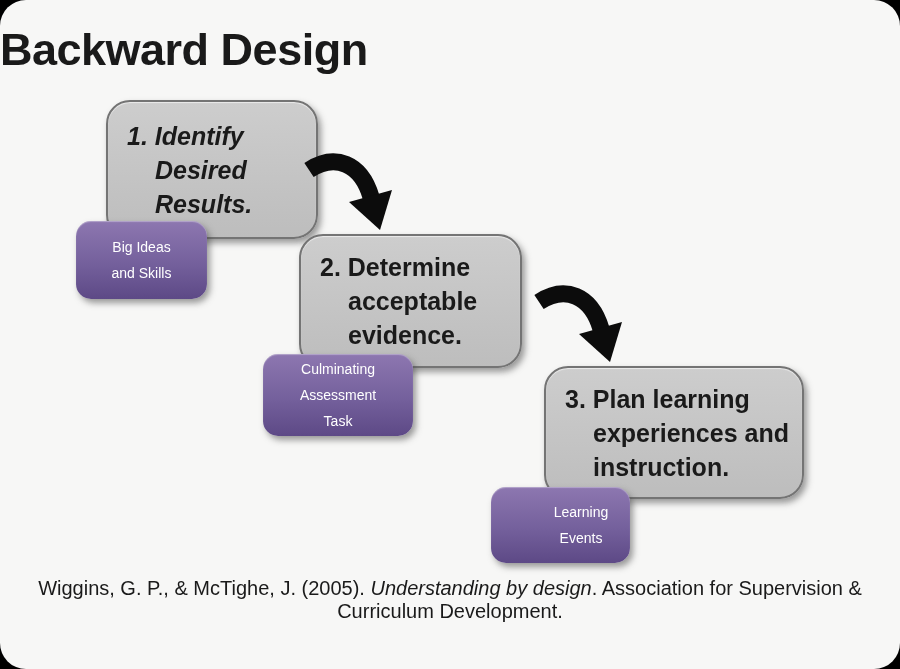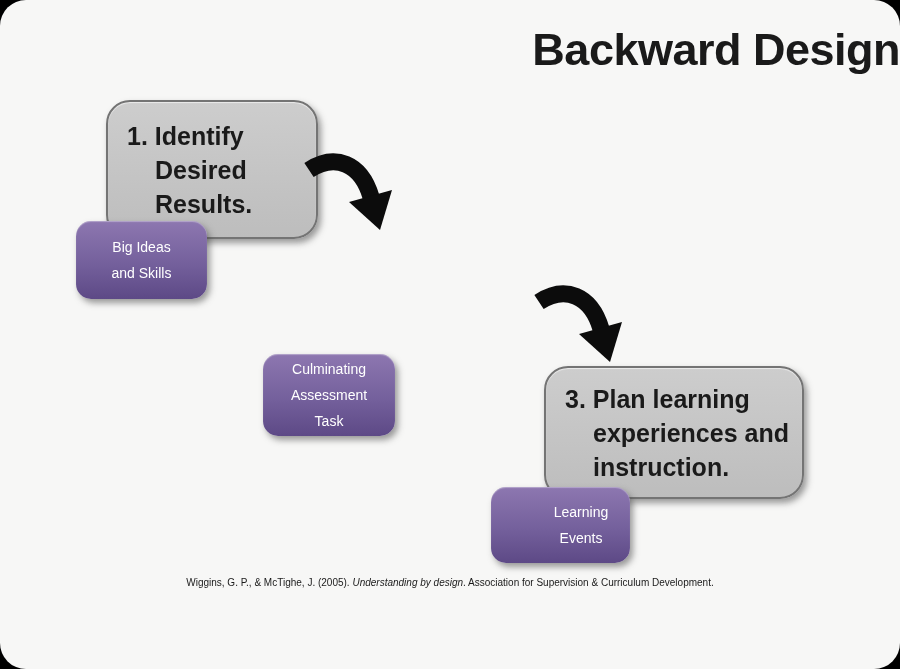--- a/index.html
+++ b/index.html
@@ -8,58 +8,58 @@
     font-family:"Liberation Sans", sans-serif;
     width:900px;height:669px;overflow:hidden;
   }
   .canvas{
     position:relative;width:900px;height:669px;
     background:var(--background,#f7f7f6);
     border-radius:26px;overflow:hidden;
   }
   .slide-title{
     position:absolute;top:24px;left:0;width:100%;
-    text-align:right;font-size:45px;font-weight:700;letter-spacing:-0.5px;
+    text-align:left;font-size:45px;font-weight:700;letter-spacing:-0.5px;
     color:var(--text-black,#1a1a1a);
   }
   .step-box{
     position:absolute;box-sizing:border-box;
     display:flex;align-items:center;
     background:linear-gradient(180deg,var(--box-fill-top,#cdcdcd) 0%,var(--box-fill-bottom,#bdbdbd) 100%);
     border:2px solid var(--box-border,#747474);
     border-radius:24px;
     box-shadow:3px 4px 6px rgba(60,60,60,0.5), inset 0 1px 1px rgba(255,255,255,0.6);
   }
   .step-text{
     font-weight:700;font-size:25px;line-height:34px;
     color:var(--text-black,#1a1a1a);
     white-space:pre-line;
     padding:0 10px 0 47px;text-indent:-28px;
   }
-  .box-1{left:106px;top:100px;width:212px;height:139px;}
+  .box-1{left:106px;top:100px;width:212px;height:139px;font-style:italic;}
   .box-2{left:299px;top:234px;width:223px;height:134px;}
   .box-3{left:527px;top:366px;width:260px;height:133px;margin-left:17px;}
   .tag{
     position:absolute;box-sizing:border-box;
     display:flex;align-items:center;justify-content:center;text-align:center;
     background:linear-gradient(180deg,var(--tag-purple-top,#8d77b0) 0%,#74609c 55%,var(--tag-purple-bottom,#5d4986) 100%);
     border-radius:15px;
     box-shadow:3px 4px 6px rgba(60,60,60,0.5), inset 0 1px 1px rgba(255,255,255,0.35);
     color:var(--tag-text-white,#ffffff);
     font-size:14px;line-height:26px;white-space:pre-line;
   }
   .tag-1{left:76px;top:221px;width:131px;height:78px;}
-  .tag-2{left:263px;top:354px;width:132px;height:82px;}
+  .tag-2{left:263px;top:354px;width:150px;height:82px;}
   .tag-3{left:491px;top:487px;width:139px;height:76px;padding-left:41px;}
   .arrow{position:absolute;color:var(--arrow-black,#0c0c0c);}
   .arrow-1{left:299px;top:147px;}
   .arrow-2{left:529px;top:279px;}
   .citation{
     position:absolute;top:577px;left:0;width:100%;
-    text-align:center;font-size:10px;
+    text-align:center;font-size:20px;
     color:var(--text-black,#1a1a1a);
   }
   .citation .italic{font-style:italic;}
 </style>
 </head>
 <body>
 
 <div class="canvas">
 
   <div class="slide-title">Backward Design</div>
@@ -73,20 +73,25 @@
   <svg class="arrow arrow-1" width="95" height="92" viewBox="0 0 95 92" aria-hidden="true">
     <path d="M10 23 C 36 6, 62 16, 72 50" fill="none" stroke="currentColor" stroke-width="17"></path>
     <polygon points="50,55 93,43 81,83" fill="currentColor"></polygon>
   </svg>
 
   <div class="tag tag-1">
     <div>Big Ideas
 and Skills</div>
   </div>
 
+  <div class="step-box box-2">
+    <div class="step-text">2. Determine
+acceptable
+evidence.</div>
+  </div>
 
   <svg class="arrow arrow-2" width="95" height="92" viewBox="0 0 95 92" aria-hidden="true">
     <path d="M10 23 C 36 6, 62 16, 72 50" fill="none" stroke="currentColor" stroke-width="17"></path>
     <polygon points="50,55 93,43 81,83" fill="currentColor"></polygon>
   </svg>
 
   <div class="tag tag-2">
     <div>Culminating
 Assessment
 Task</div>

